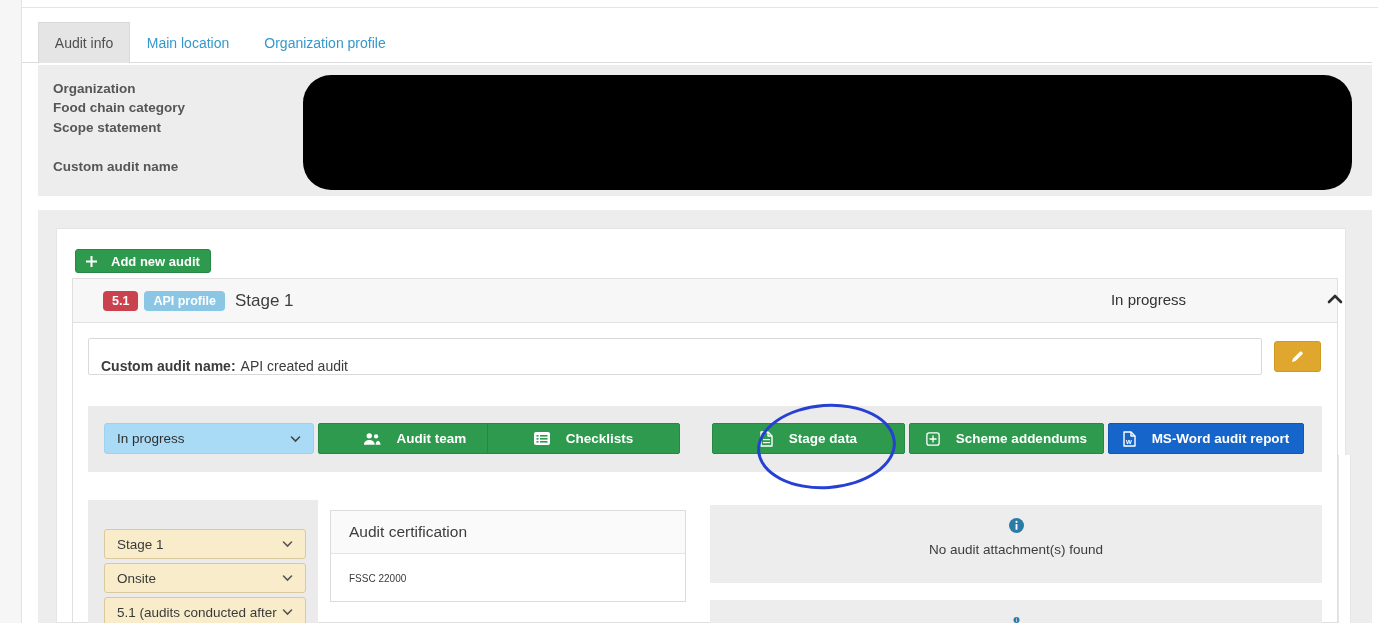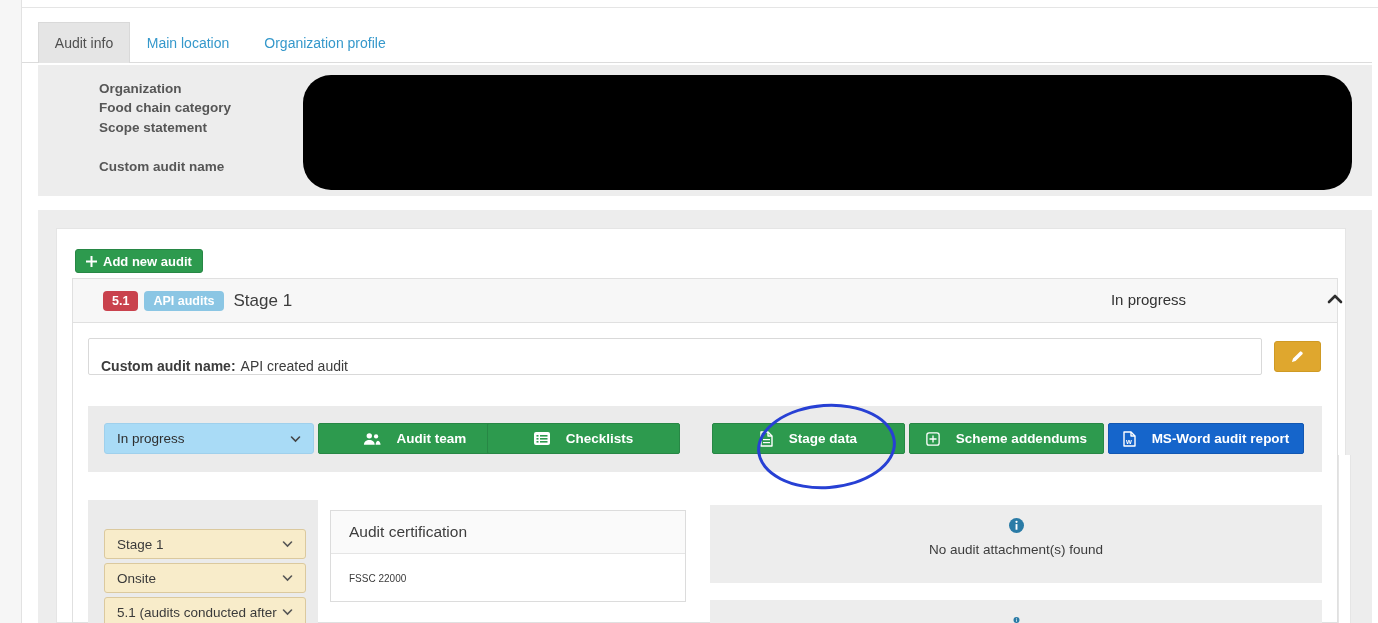--- a/index.html
+++ b/index.html
@@ -15,29 +15,29 @@
   
   .tabbar-rule { left:22px; top:62px; width:1350px; height:1px; background:#dcdcdc; }
   .tab { height:41px; display:flex; align-items:center; justify-content:center;
          font-size:14px; cursor:pointer; }
   .tab.active { top:22px; background:#e5e5e5; border:1px solid #d9d9d9; border-bottom:none;
                 color:#4f4f4f; z-index:3; }
   .tab.link { top:22px; color:#3598cb; }
 
   
   .summary { left:38px; top:65px; width:1334px; height:131px; background:#ededed; }
-  .sum-label { font-size:13.5px; font-weight:bold; color:#565656; line-height:19.5px;margin-left:46px; }
+  .sum-label { font-size:13.5px; font-weight:bold; color:#565656; line-height:19.5px; }
   .redacted { left:303px; top:75px; width:1049px; height:115px; background:#000; border-radius:28px; }
 
   
   .outer-panel { left:38px; top:210px; width:1334px; height:413px; background:#ededed; }
   .card { left:56px; top:228px; width:1290px; height:395px; background:#fff; border:1px solid #e5e5e5; }
 
   .btn-add { left:75px; top:249px; height:24px; padding:0 10px; background:#2d9a4e; border:1px solid #278745;
-             border-radius:3px; color:#fff; font-size:13px; font-weight:bold; display:flex; align-items:center; gap:6px; cursor:pointer; }
+             border-radius:3px; color:#fff; font-size:13px; font-weight:bold; display:flex; align-items:center; gap:14px; cursor:pointer; }
 
   
   .acc-panel { left:72px; top:278px; width:1266px; height:345px; background:#fff; border:1px solid #e0e0e0; }
   .acc-header { left:72px; top:278px; width:1266px; height:45px; background:#f7f7f7; border:1px solid #e0e0e0;
                 display:flex; align-items:center; padding:0 30px; }
   .badge { border-radius:4px; color:#fff; font-size:12.5px; font-weight:bold; padding:3px 9px; }
   .badge-red { background:#c9424d; }
   .badge-blue { background:#8bc6e4; margin-left:6px; }
   .acc-title { font-size:17px; color:#3d3d3d; margin-left:10px; }
   .acc-status { font-size:15px; color:#333; position:absolute; right:192px; top:291px; }
@@ -112,21 +112,21 @@
   <div class="abs btn-add">
     <svg width="11" height="11" viewBox="0 0 11 11">
       <path d="M4.5 0h2v4.5H11v2H6.5V11h-2V6.5H0v-2h4.5z" fill="#fff"></path>
     </svg>
     <span>Add new audit</span>
   </div>
 
   <div class="abs acc-panel"></div>
   <div class="abs acc-header">
     <span class="badge badge-red">5.1</span>
-    <span class="badge badge-blue">API audits</span>
+    <span class="badge badge-blue">API profile</span>
     <span class="acc-title">Stage 1</span>
   </div>
   <span class="abs acc-status">In progress</span>
   <span class="abs acc-chevron">
     <svg width="16" height="12" viewBox="0 0 16 12">
       <path d="M2 9 L8 3 L14 9" fill="none" stroke="#2e2e2e" stroke-width="2.6" stroke-linecap="round" stroke-linejoin="round"></path>
     </svg>
   </span>
 
   <div class="abs name-box">

